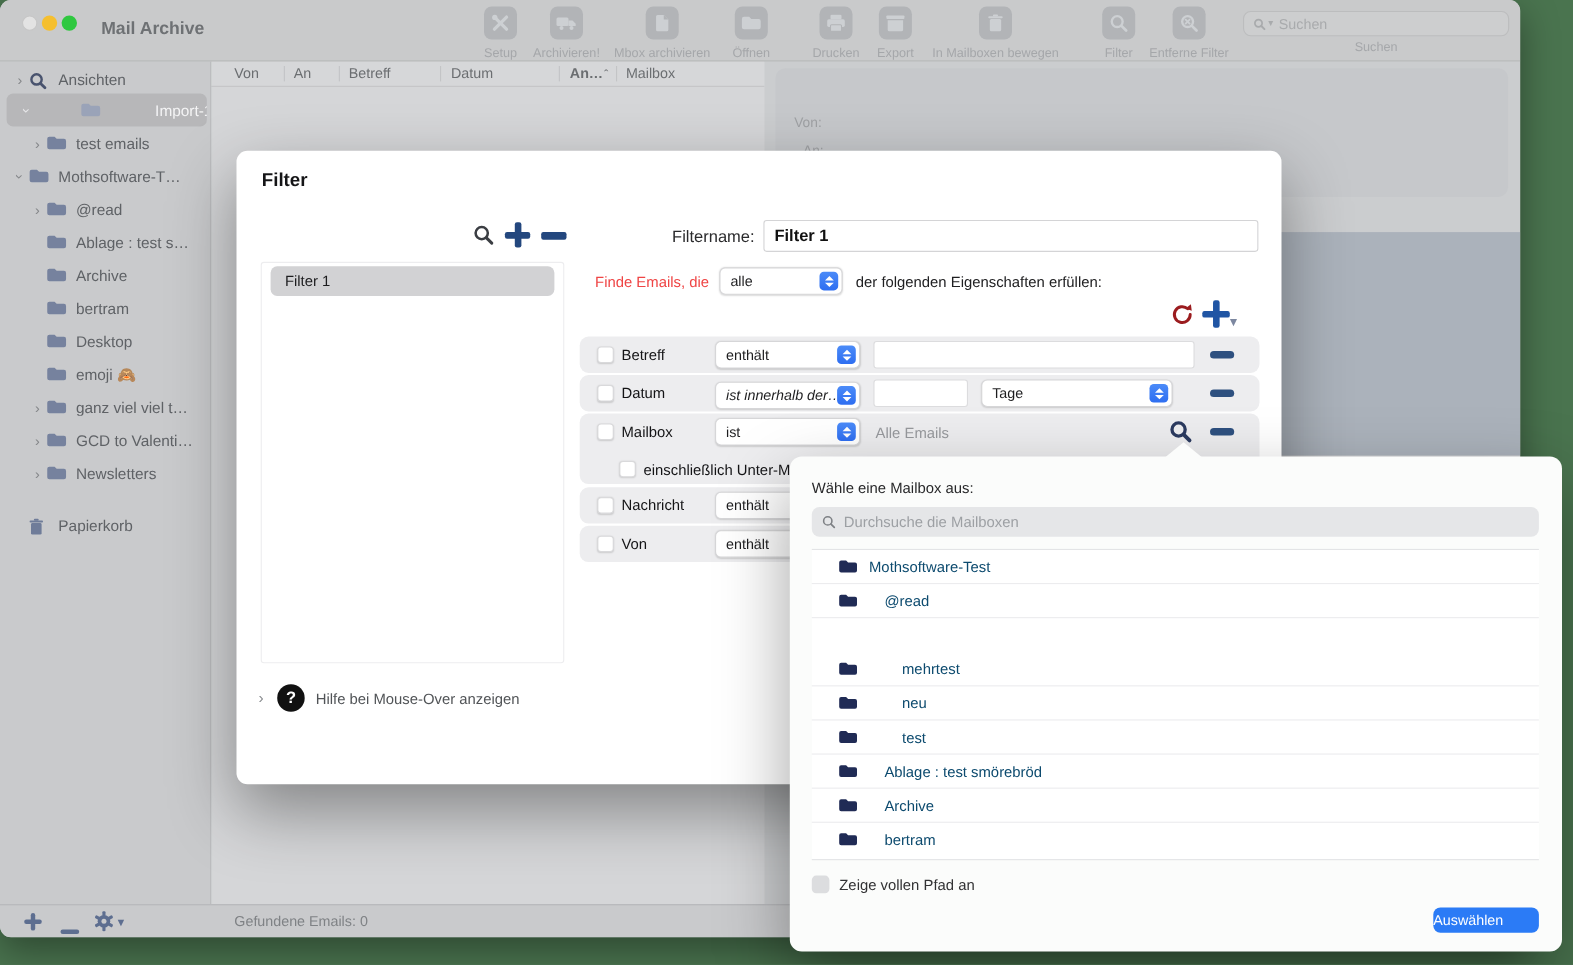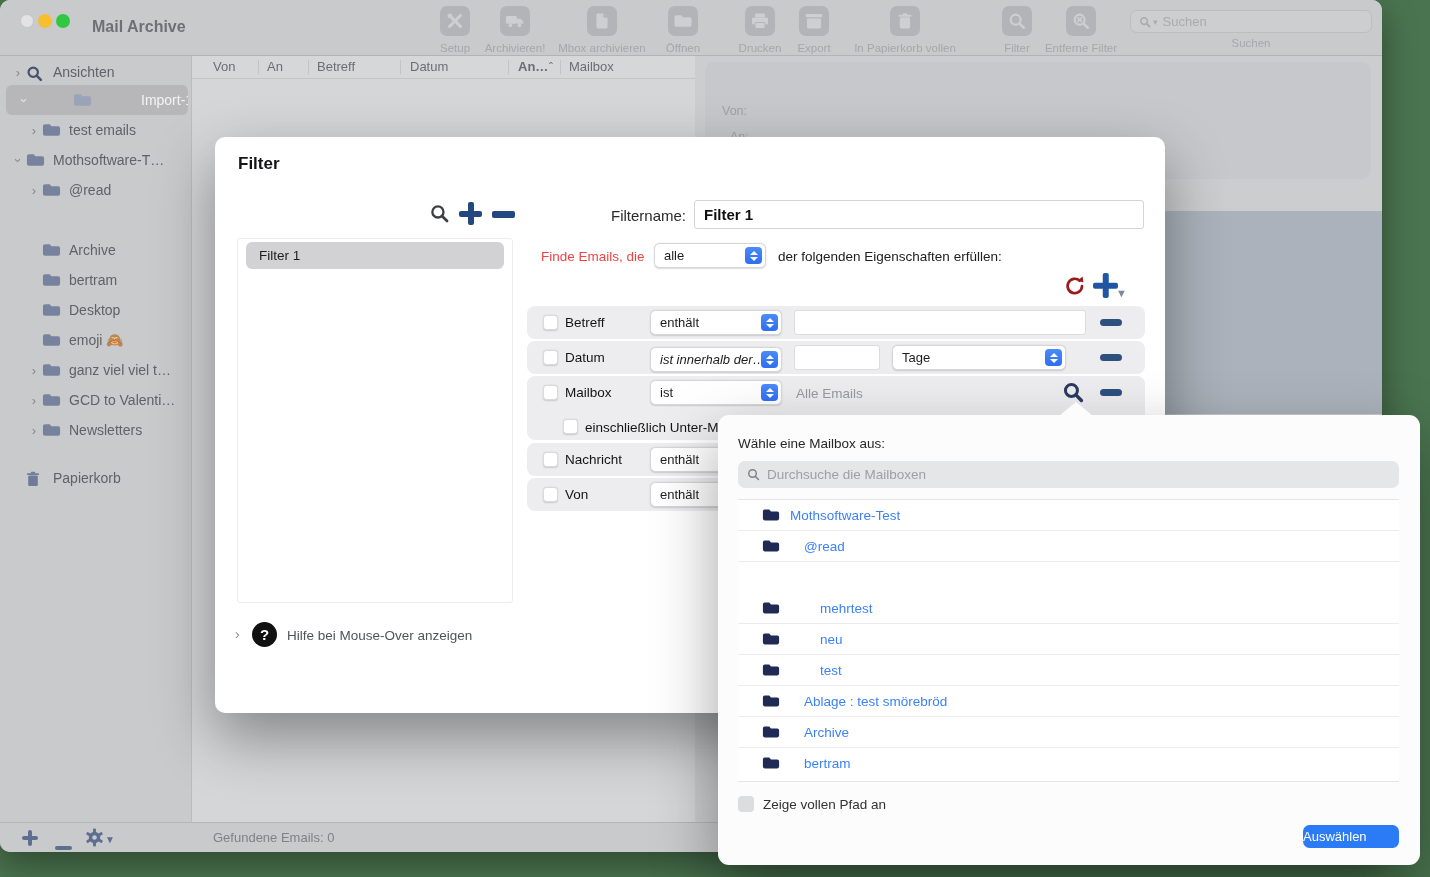--- a/index.html
+++ b/index.html
@@ -103,21 +103,21 @@
   .popover{position:absolute;left:718px;top:415px;width:702px;height:450px;background:#fbfcfb;border-radius:11px;
     box-shadow:0 26px 64px rgba(0,0,0,.36);z-index:10;}
   .pop-title{position:absolute;left:20px;top:21px;font-size:13.5px;color:#28282a;}
   .pop-search{position:absolute;left:20px;top:46px;width:661px;height:27px;background:#e5e6e8;border-radius:7px;
     box-sizing:border-box;display:flex;align-items:center;gap:7px;padding:0 9px;font-size:13.5px;color:#9da0a4;}
   .pop-list{position:absolute;left:20px;top:84px;width:661px;height:281px;background:#fff;
     border-top:1px solid #e3e4e6;border-bottom:1px solid #e3e4e6;box-sizing:content-box;}
   .pop-row{position:absolute;left:0;width:100%;height:31px;border-bottom:1px solid #ececee;box-sizing:border-box;}
   .pop-row:last-child{border-bottom:none;}
   .pf-icon{position:absolute;left:24px;top:8px;width:18px;height:14px;color:#202b55;}
-  .pop-row-label{position:absolute;top:8px;font-size:13.5px;color:#3b82f6;white-space:nowrap;}
+  .pop-row-label{position:absolute;top:8px;font-size:13.5px;color:#0c4a6e;white-space:nowrap;}
   .pop-check{position:absolute;left:20px;top:381px;width:16px;height:16px;background:#dcdddf;border-radius:4px;}
   .pop-check-label{position:absolute;left:45px;top:382px;font-size:13.5px;color:#323234;}
   .select-btn{position:absolute;left:585px;top:410px;width:96px;height:23px;background:#2b7bf6;border-radius:6.5px;
     color:#fff;font-size:13px;text-align:left;line-height:23px;}
 </style>
 </head>
 <body>
 
 <div class="canvas">
 
@@ -187,21 +187,21 @@
         <div class="tb-label">Export</div>
       </div>
       <div class="tb-item" style="left:825px;width:160px;">
         <span class="tb-iconbox">
           <svg width="15" height="17" viewBox="0 0 16 18" fill="currentColor">
               <rect x="2.5" y="5" width="11" height="12" rx="1.5"></rect>
               <rect x="1" y="2.4" width="14" height="2" rx="1"></rect>
               <rect x="5.5" y="0.6" width="5" height="2" rx="1"></rect>
             </svg>
         </span>
-        <div class="tb-label">In Papierkorb vollen</div>
+        <div class="tb-label">In Mailboxen bewegen</div>
       </div>
       <div class="tb-item" style="left:987px;width:60px;">
         <span class="tb-iconbox">
           <svg width="18" height="18" viewBox="0 0 20 20">
               <circle cx="8.5" cy="8.5" r="5.5" fill="none" stroke="currentColor" stroke-width="2.4"></circle>
               <line x1="12.8" y1="12.8" x2="17.5" y2="17.5" stroke="currentColor" stroke-width="2.8" stroke-linecap="round"></line>
             </svg>
         </span>
         <div class="tb-label">Filter</div>
       </div>
@@ -282,20 +282,29 @@
         <span class="sb-label">Mothsoftware-T…</span>
       </div>
       <div class="sb-row sb-ind1" style="top:119px;">
         <span class="chev">›</span>
         <span class="sb-icon">
           <svg width="19" height="14" viewBox="0 0 20 14" fill="currentColor">
               <path d="M1 3 q0-2 2-2 h5 l2 2 h7 q2 0 2 2 v6 q0 2-2 2 H3 q-2 0-2-2 z"></path>
             </svg>
         </span>
         <span class="sb-label">@read</span>
+      </div>
+      <div class="sb-row sb-ind1" style="top:149px;">
+        <span class="chev"></span>
+        <span class="sb-icon">
+          <svg width="19" height="14" viewBox="0 0 20 14" fill="currentColor">
+              <path d="M1 3 q0-2 2-2 h5 l2 2 h7 q2 0 2 2 v6 q0 2-2 2 H3 q-2 0-2-2 z"></path>
+            </svg>
+        </span>
+        <span class="sb-label">Ablage : test s…</span>
       </div>
       <div class="sb-row sb-ind1" style="top:179px;">
         <span class="chev"></span>
         <span class="sb-icon">
           <svg width="19" height="14" viewBox="0 0 20 14" fill="currentColor">
               <path d="M1 3 q0-2 2-2 h5 l2 2 h7 q2 0 2 2 v6 q0 2-2 2 H3 q-2 0-2-2 z"></path>
             </svg>
         </span>
         <span class="sb-label">Archive</span>
       </div>

